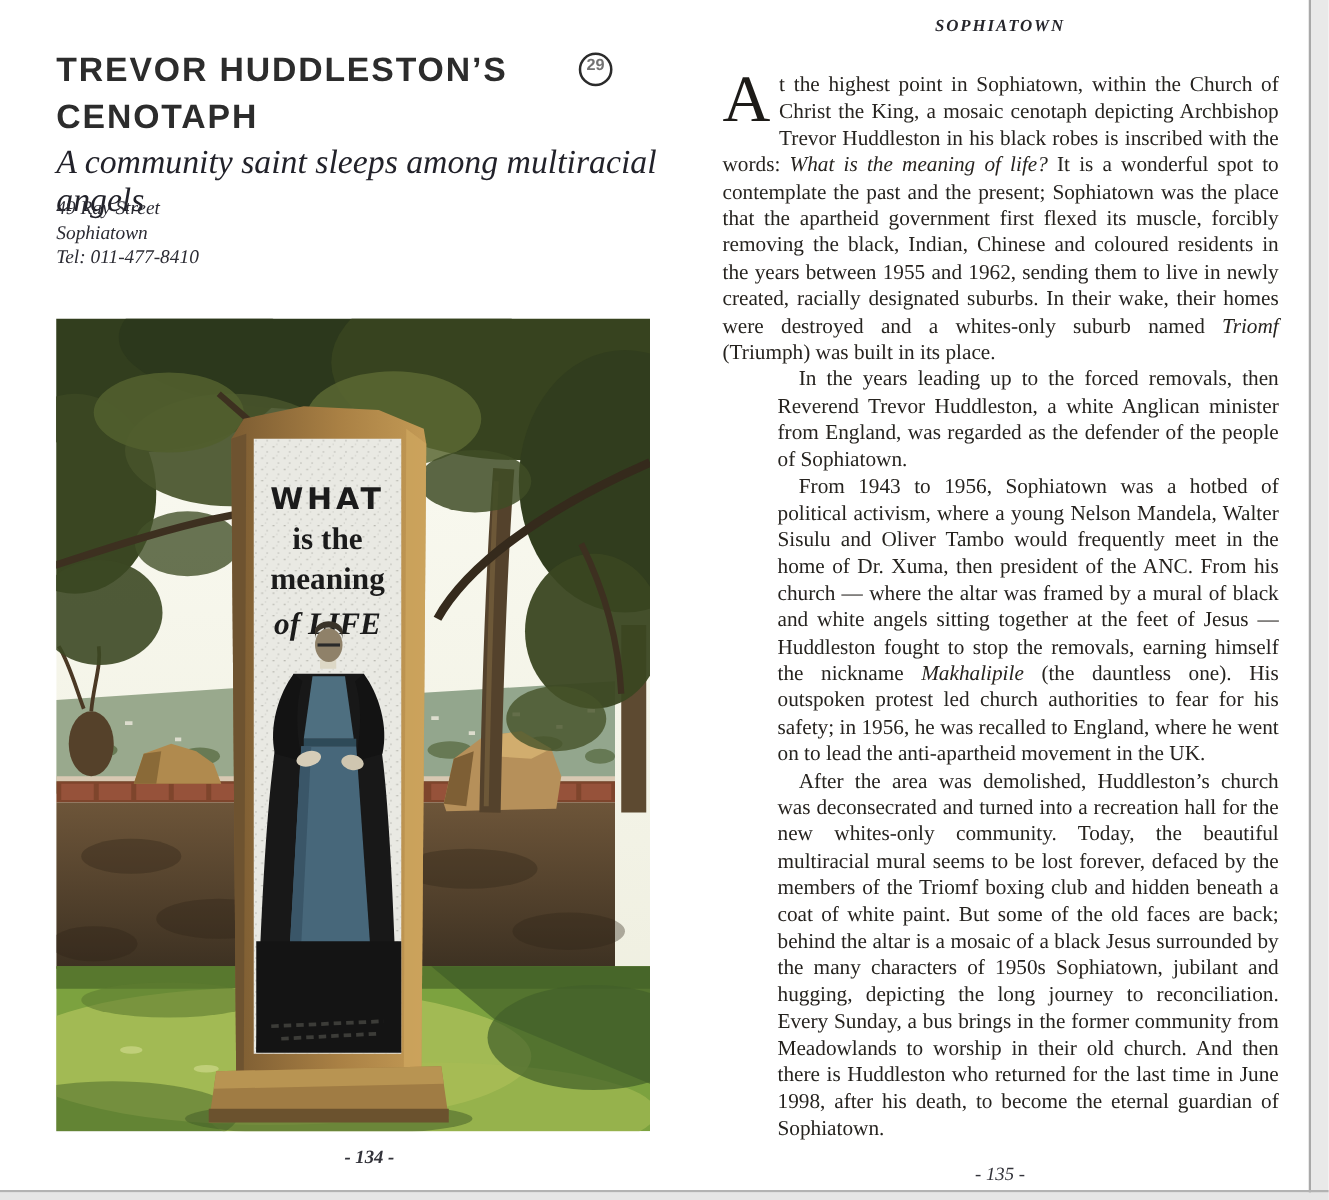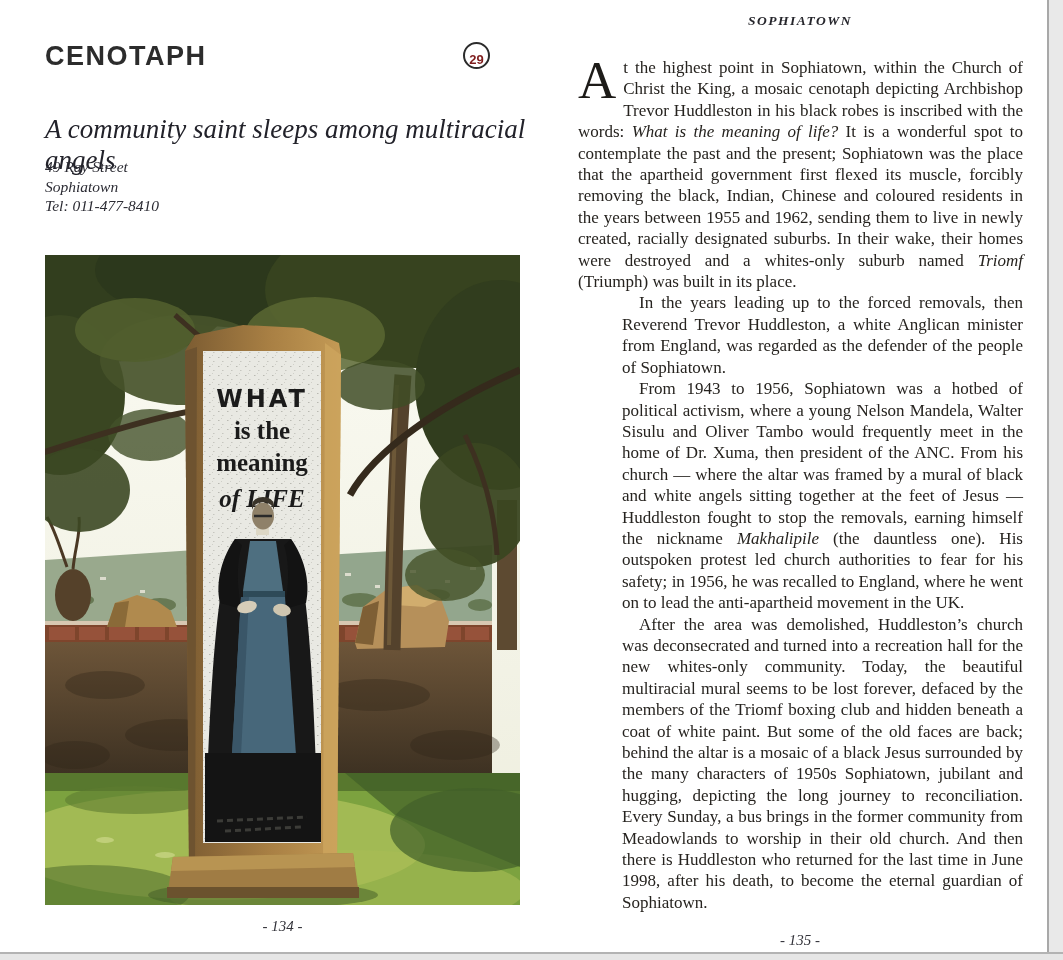--- a/index.html
+++ b/index.html
@@ -15,34 +15,34 @@
 
   
   .title{
     position:absolute;left:45px;top:38px;width:420px;
     font-family:"Liberation Sans",sans-serif;font-weight:600;
     font-size:27px;line-height:37px;letter-spacing:1.5px;color:#2c2c2c;
   }
   .badge{
     position:absolute;left:463px;top:42px;width:27px;height:27px;
     border:2px solid #2b2b2b;border-radius:50%;box-sizing:border-box;
-    display:flex;align-items:flex-end;justify-content:center;
-    font-family:"Liberation Sans",sans-serif;font-weight:700;font-size:13px;color:#7f1d1d;
+    display:flex;align-items:flex-start;justify-content:center;
+    font-family:"Liberation Sans",sans-serif;font-weight:700;font-size:13px;color:#737373;
   }
   .subtitle{
     position:absolute;left:45px;top:114px;width:500px;
     font-style:italic;font-size:27px;color:#22222a;
   }
   .address{
     position:absolute;left:45px;top:157px;width:350px;
     font-style:italic;font-size:15.5px;line-height:19.5px;color:#2b2b33;
   }
   .photo{position:absolute;left:45px;top:255px;width:574px;height:650px;text-decoration:underline;}
   .pagenum{position:absolute;font-style:italic;font-size:15px;color:#33333a;text-align:center;}
-  .pagenum.left{left:45px;width:475px;top:918px;}
+  .pagenum.left{left:58px;width:475px;top:918px;font-weight:bold;}
   .pagenum.right{left:578px;width:444px;top:918px;margin-top:14px;}
 
   
   .running-header{
     position:absolute;left:578px;top:13px;width:444px;text-align:center;
     font-style:italic;font-weight:700;font-size:13.5px;letter-spacing:1.5px;color:#26262c;
   }
   .body-text{
     position:absolute;left:578px;top:57px;width:445px;
     font-size:17px;line-height:21.4px;text-align:justify;color:#26231f;
@@ -52,20 +52,21 @@
   .body-text .it{font-style:italic;}
   .dropcap{
     float:left;font-size:53px;line-height:41px;padding:3px 7px 0 0;
     color:#1d1b18;font-weight:400;
   }
 </style>
 </head>
 <body>
 
 <div class="title">
+  <div>TREVOR HUDDLESTON’S</div>
   <div>CENOTAPH</div>
 </div>
 
 <div class="badge">
   <span>29</span>
 </div>
 
 <div class="subtitle">A community saint sleeps among multiracial angels</div>
 
 <div class="address">

